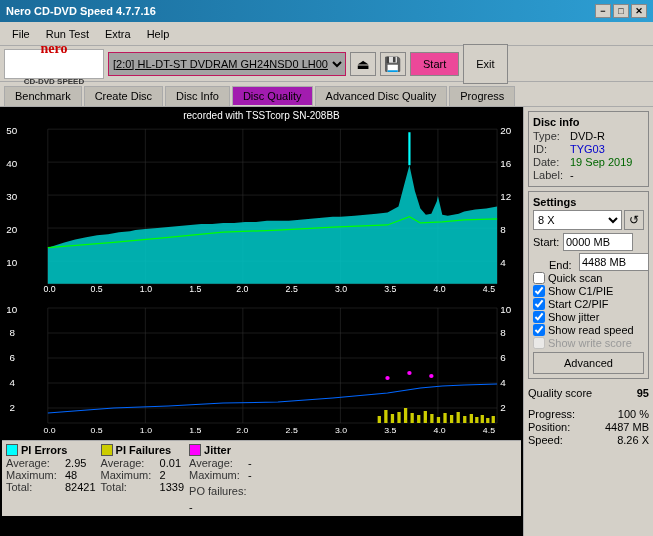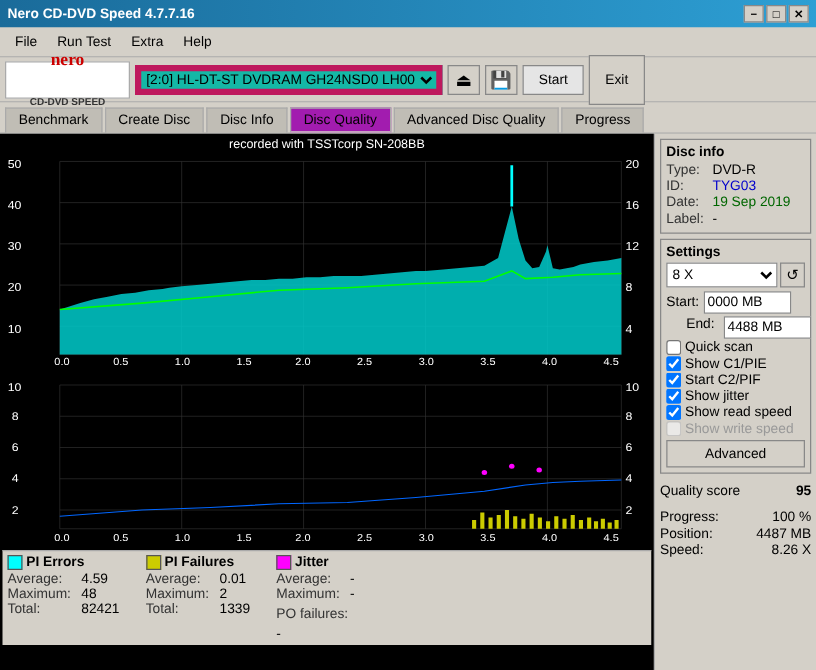--- a/index.html
+++ b/index.html
@@ -12,23 +12,23 @@
     
     
     #menubar { background: #d4d0c8; height: 24px; display: flex; align-items: center; padding: 0 4px; border-bottom: 1px solid #aaa; }
     .menu-item { padding: 2px 8px; font-size: 11px; cursor: pointer; }
     
     
     #toolbar { background: #d4d0c8; height: 36px; display: flex; align-items: center; padding: 2px 4px; gap: 4px; border-bottom: 1px solid #aaa; }
     #nero-logo { width: 100px; height: 30px; background: white; border: 1px solid #aaa; display: flex; align-items: center; justify-content: center; font-size: 10px; font-weight: bold; color: #000; padding: 2px; }
     .nero-text { color: #cc0000; font-size: 14px; font-weight: bold; font-family: serif; }
     .speed-logo { font-size: 8px; color: #333; }
-    #drive-select { height: 24px; border: 5px solid #be185d; background: #14b8a6; font-size: 11px; min-width: 200px; }
+    #drive-select { height: 24px; border: 1px solid #be185d; background: #a3a3a3; font-size: 11px; min-width: 200px; text-decoration: underline; }
     .toolbar-icon-btn { width: 26px; height: 24px; background: #d4d0c8; border: 1px solid #888; display: flex; align-items: center; justify-content: center; cursor: pointer; font-size: 14px; }
-    #start-btn { height: 24px; padding: 0 12px; background: #e5e5e5; border: 1px solid #888; cursor: pointer; font-size: 11px; }
+    #start-btn { height: 24px; padding: 0 12px; background: #ec4899; border: 1px solid #888; cursor: pointer; font-size: 11px; }
     #exit-btn { height: 40px; padding: 0 12px; background: #d4d0c8; border: 1px solid #888; cursor: pointer; font-size: 11px; }
     
     
     #tabs { background: #d4d0c8; display: flex; padding: 4px 4px 0; gap: 0; border-bottom: 1px solid #aaa; }
     .tab { padding: 3px 10px; border: 1px solid #aaa; border-bottom: none; background: #c0bdb5; cursor: pointer; font-size: 11px; margin-right: 2px; }
     .tab.active { background: #a21caf; border-bottom: 1px solid #d4d0c8; z-index: 1; }
     
     
     #main { display: flex; height: calc(536px - 22px - 20px - 36px - 24px); }
     
@@ -247,29 +247,29 @@
         <text x="169" y="135" fill="white" font-size="8">1.5</text>
         <text x="212" y="135" fill="white" font-size="8">2.0</text>
         <text x="257" y="135" fill="white" font-size="8">2.5</text>
         <text x="302" y="135" fill="white" font-size="8">3.0</text>
         <text x="347" y="135" fill="white" font-size="8">3.5</text>
         <text x="392" y="135" fill="white" font-size="8">4.0</text>
         <text x="437" y="135" fill="white" font-size="8">4.5</text>
       </svg>
     </div>
 
-    <div id="stats-area" style="background:#d4d0c8;padding:3px 4px;display:flex;gap:21px;align-items:flex-start;">
+    <div id="stats-area" style="background:#d4d0c8;padding:3px 4px;display:flex;gap:5px;align-items:flex-start;">
       <div class="stat-group">
         <div class="stat-legend">
           <div class="legend-box legend-cyan"></div>
           <span>PI Errors</span>
         </div>
         <div class="stat-row">
           <span class="stat-label">Average:</span>
-          <span class="stat-value">4.59</span>
+          <span class="stat-value">2.95</span>
         </div>
         <div class="stat-row">
           <span class="stat-label">Maximum:</span>
           <span class="stat-value">48</span>
         </div>
         <div class="stat-row">
           <span class="stat-label">Total:</span>
           <span class="stat-value">82421</span>
         </div>
       </div>
@@ -341,21 +341,21 @@
       <div class="speed-row">
         <select id="speed-select">
           <option>8 X</option>
         </select>
         <div class="refresh-btn">↺</div>
       </div>
       <div style="display:flex;gap:2px;align-items:center;margin-top:3px;">
         <span style="font-size:11px;min-width:28px;">Start:</span>
         <input type="text" class="mb-input" value="0000 MB" style="">
       </div>
-      <div style="display:flex;gap:2px;align-items:flex-start;margin-top:2px;padding-left:16px;">
+      <div style="display:flex;gap:2px;align-items:flex-end;margin-top:2px;padding-left:16px;">
         <span style="font-size:11px;min-width:28px;">End:</span>
         <input type="text" class="mb-input" value="4488 MB" style="">
       </div>
       <div class="checkbox-row">
         <input type="checkbox" style="">
         <label>Quick scan</label>
       </div>
       <div class="checkbox-row">
         <input type="checkbox" checked="" style="">
         <label>Show C1/PIE</label>
@@ -367,21 +367,21 @@
       <div class="checkbox-row">
         <input type="checkbox" checked="" style="">
         <label>Show jitter</label>
       </div>
       <div class="checkbox-row">
         <input type="checkbox" checked="" style="">
         <label>Show read speed</label>
       </div>
       <div class="checkbox-row disabled">
         <input type="checkbox" disabled="" style="">
-        <label style="color:#999;">Show write speed</label>
+        <label style="color:#999;">Show write score</label>
       </div>
       <button id="advanced-btn">Advanced</button>
     </div>
 
     <div class="quality-row">
       <span>Quality score</span>
       <span class="quality-value">95</span>
     </div>
 
     <div class="progress-section">

